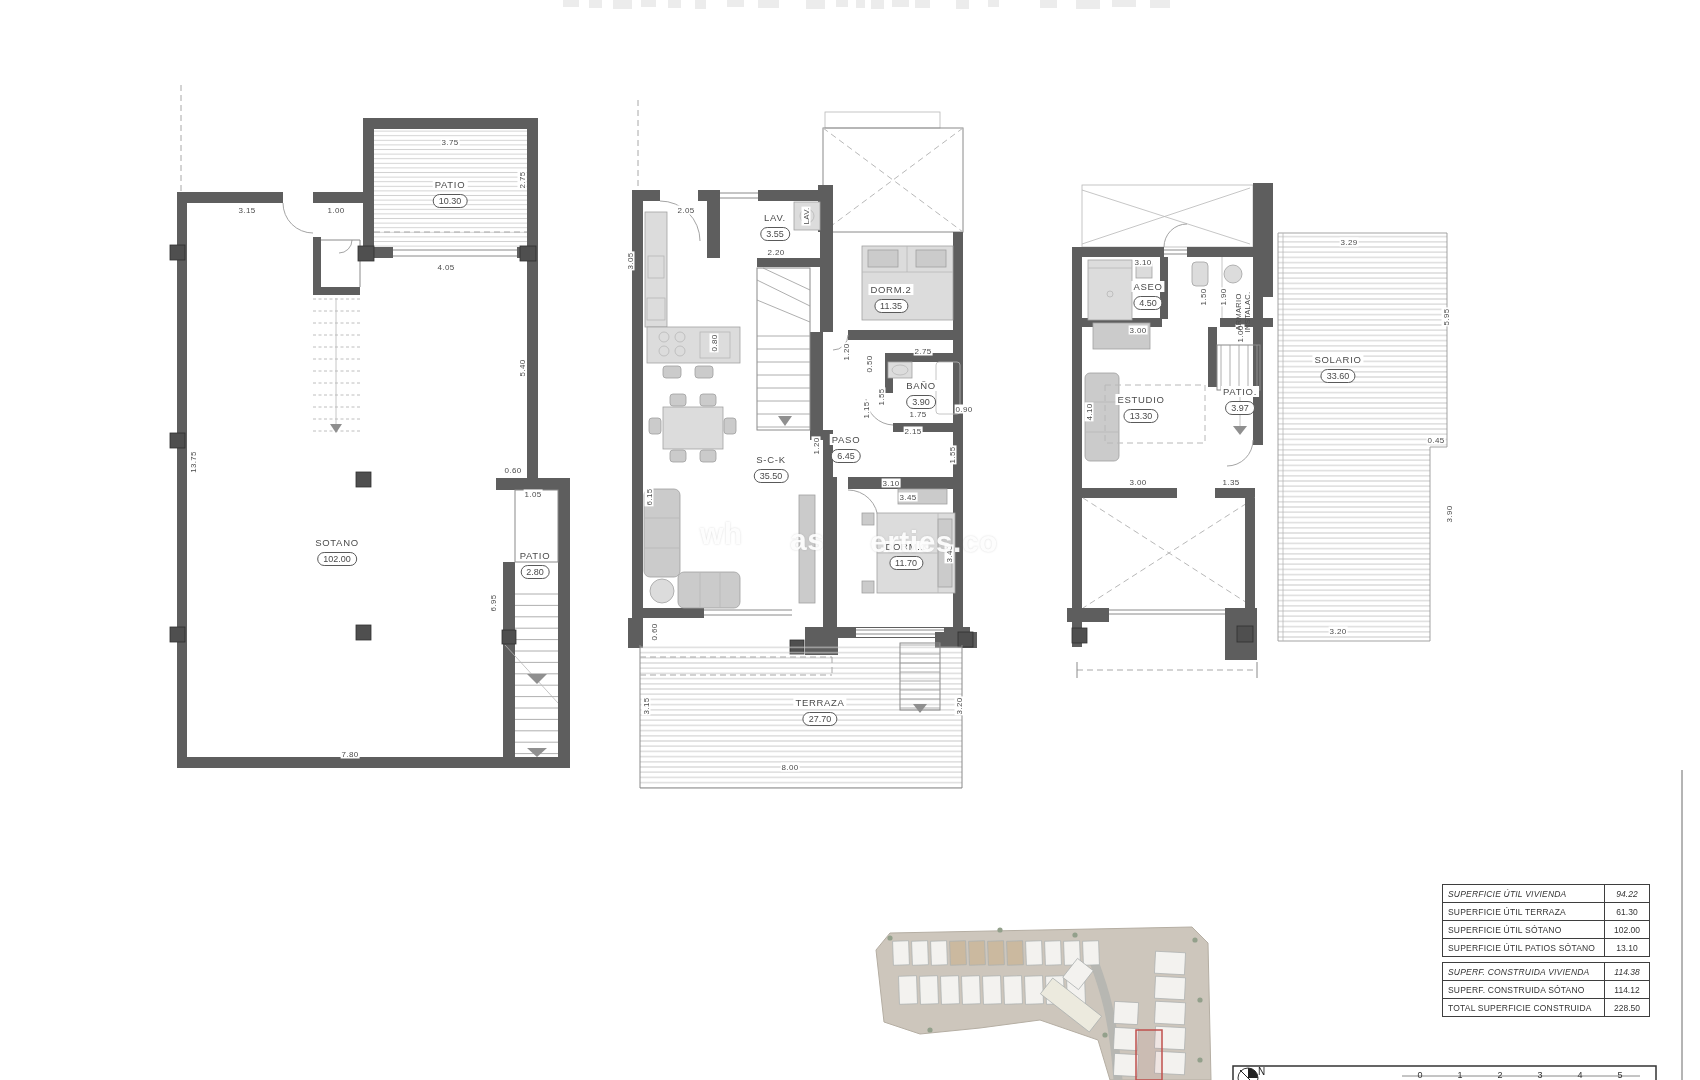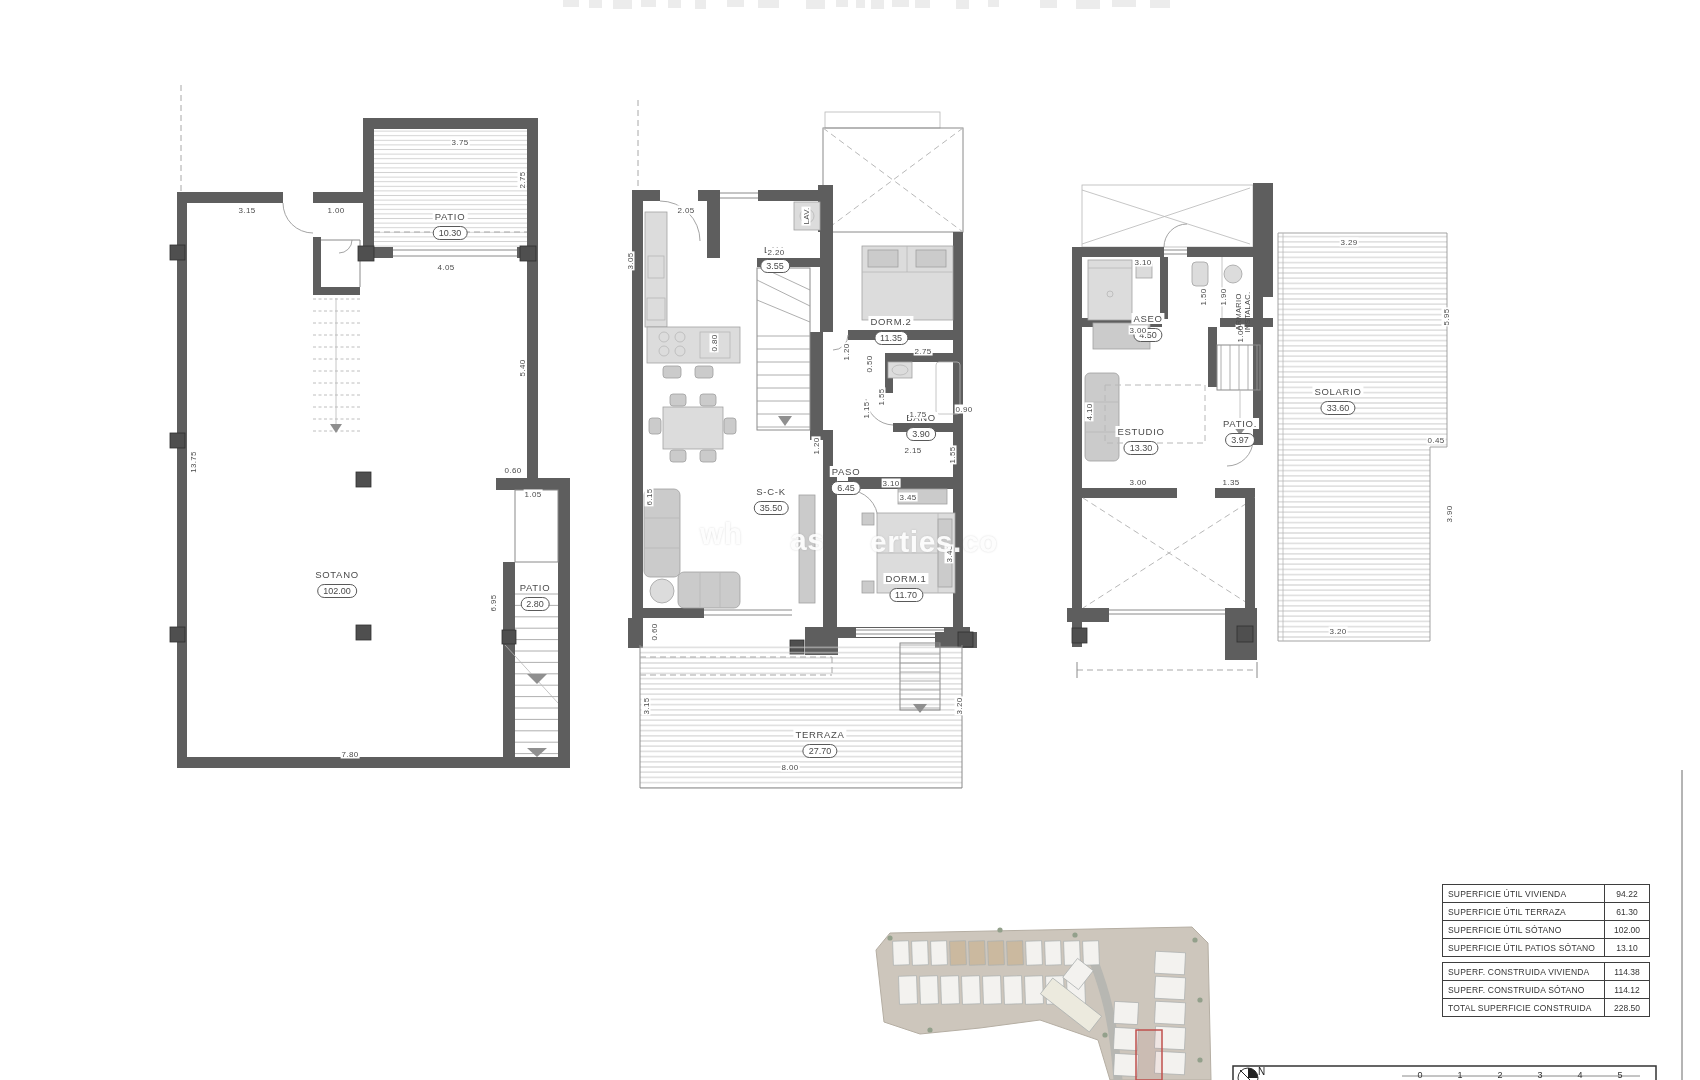--- a/index.html
+++ b/index.html
@@ -16,30 +16,30 @@
   .arc{stroke:#9a9a9a;stroke-width:.9;fill:none;}
   .tread{stroke:#9a9a9a;stroke-width:.8;fill:none;}
   .treadd{stroke:#adadad;stroke-width:.8;fill:none;stroke-dasharray:3 2.5;}
   .furn{fill:#dcdcdc;stroke:#a2a2a2;stroke-width:.8;}
   .furn2{fill:#cbcbcb;stroke:#a0a0a0;stroke-width:.8;}
   .arrow{fill:#8f8f8f;}
   .dim{position:absolute;font-size:8px;color:#4c4c4c;white-space:nowrap;letter-spacing:.3px;
        transform:translate(-50%,-50%);background:#fff;padding:0 1px;line-height:9px;}
   .dim.rot{transform:translate(-50%,-50%) rotate(-90deg);}
   .room-label{position:absolute;transform:translate(-50%,0);text-align:center;color:#4a4a4a;}
-  .room-name{font-size:9.5px;letter-spacing:.7px;white-space:nowrap;background:#fff;padding:0 2px;line-height:11px;margin-top:32px;}
+  .room-name{font-size:9.5px;letter-spacing:.7px;white-space:nowrap;background:#fff;padding:0 2px;line-height:11px;}
   .room-box{display:inline-block;margin-top:1px;border:1px solid #595959;border-radius:8px;
             padding:0 5px;font-size:9px;line-height:12px;background:#fff;color:#4a4a4a;}
   .vtext{position:absolute;font-size:7.5px;color:#4c4c4c;transform:translate(-50%,-50%) rotate(-90deg);
          text-align:center;line-height:8.5px;letter-spacing:.3px;white-space:nowrap;}
   .wm{position:absolute;color:rgba(255,255,255,.93);font-weight:bold;font-size:30px;letter-spacing:.5px;
       z-index:40;text-shadow:0 0 2px rgba(125,125,125,.30);white-space:nowrap;}
   .area-table{position:absolute;left:1442px;width:206px;border:1.5px solid #3e3e3e;background:#fff;z-index:30;}
   .at-row{display:flex;border-top:1px solid #3e3e3e;height:17px;align-items:stretch;}
-  .at-row:first-child{border-top:none;}
+  .at-row:first-child{border-top:none;font-style:italic;}
   .at-label{flex:1;padding-left:5px;font-size:8.5px;color:#333;letter-spacing:.2px;display:flex;align-items:center;}
   .at-val{width:44px;border-left:1px solid #3e3e3e;font-size:8.5px;color:#333;display:flex;align-items:center;justify-content:center;}
   .topblock{position:absolute;top:0;background:#ececec;z-index:5;}
   .scale-tick{position:absolute;font-size:9px;color:#333;transform:translate(-50%,0);z-index:35;}
   #north-n{position:absolute;left:1258px;top:1066px;font-size:10px;color:#222;z-index:35;}
 </style>
 </head>
 <body>
 
 <div id="canvas">
@@ -308,21 +308,21 @@
     <path d="M1240 1070 L1256 1086" stroke="#222" stroke-width="1"></path>
     <path class="thin" d="M1402 1076H1640"></path>
   </g>
   <path d="M1682 770V1080" stroke="#6a6a6a" stroke-width="1"></path>
 </svg>
 
 <div id="label-layer">
       <div class="room-label" style="left: 450px; top: 179px;"><div class="room-name">PATIO</div><div class="room-box">10.30</div></div>
       <div class="room-label" style="left: 337px; top: 537px;"><div class="room-name">SOTANO</div><div class="room-box">102.00</div></div>
       <div class="room-label" style="left: 535px; top: 550px;"><div class="room-name">PATIO</div><div class="room-box">2.80</div></div>
-      <div class="dim" style="left: 460px; top: 142px;">3.75</div>
+      <div class="dim" style="left: 450px; top: 142px;">3.75</div>
       <div class="dim rot" style="left: 522px; top: 180px;">2.75</div>
       <div class="dim" style="left: 247px; top: 210px;">3.15</div>
       <div class="dim" style="left: 336px; top: 210px;">1.00</div>
       <div class="dim" style="left: 446px; top: 267px;">4.05</div>
       <div class="dim rot" style="left: 522px; top: 368px;">5.40</div>
       <div class="dim rot" style="left: 193px; top: 462px;">13.75</div>
       <div class="dim" style="left: 513px; top: 470px;">0.60</div>
       <div class="dim" style="left: 533px; top: 494px;">1.05</div>
       <div class="dim rot" style="left: 493px; top: 603px;">6.95</div>
       <div class="dim" style="left: 350px; top: 754px;">7.80</div>
@@ -338,21 +338,21 @@
       <div class="dim rot" style="left: 806px; top: 216px;">LAV.</div>
       <div class="dim rot" style="left: 630px; top: 261px;">3.05</div>
       <div class="dim rot" style="left: 714px; top: 343px;">0.80</div>
       <div class="dim" style="left: 923px; top: 351px;">2.75</div>
       <div class="dim rot" style="left: 846px; top: 352px;">1.20</div>
       <div class="dim rot" style="left: 869px; top: 364px;">0.50</div>
       <div class="dim rot" style="left: 866px; top: 410px;">1.15</div>
       <div class="dim rot" style="left: 881px; top: 397px;">1.55</div>
       <div class="dim" style="left: 918px; top: 414px;">1.75</div>
       <div class="dim" style="left: 964px; top: 409px;">0.90</div>
-      <div class="dim" style="left: 913px; top: 450px;">2.15</div>
+      <div class="dim" style="left: 913px; top: 431px;">2.15</div>
       <div class="dim rot" style="left: 952px; top: 455px;">1.55</div>
       <div class="dim rot" style="left: 816px; top: 446px;">1.20</div>
       <div class="dim" style="left: 891px; top: 483px;">3.10</div>
       <div class="dim" style="left: 888px; top: 497px; margin-left: 20px;">3.45</div>
       <div class="dim rot" style="left: 949px; top: 554px;">3.40</div>
       <div class="dim rot" style="left: 649px; top: 497px;">6.15</div>
       <div class="dim rot" style="left: 654px; top: 632px;">0.60</div>
       <div class="dim rot" style="left: 646px; top: 706px;">3.15</div>
       <div class="dim rot" style="left: 959px; top: 706px;">3.20</div>
       <div class="dim" style="left: 790px; top: 767px;">8.00</div>

